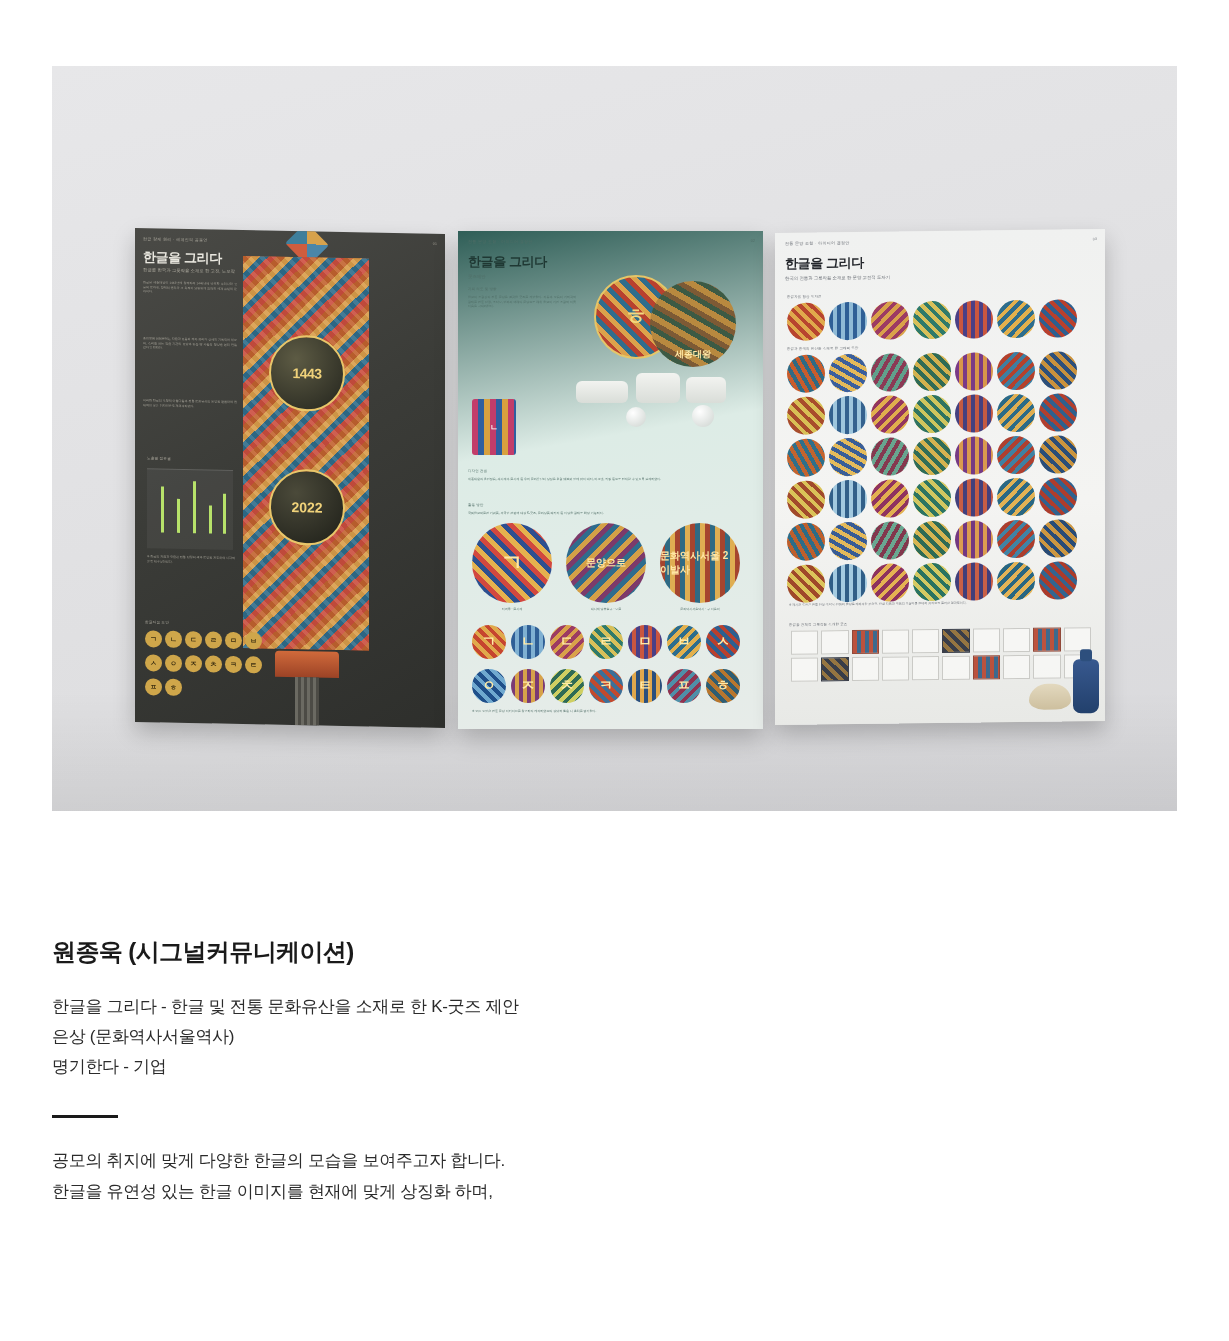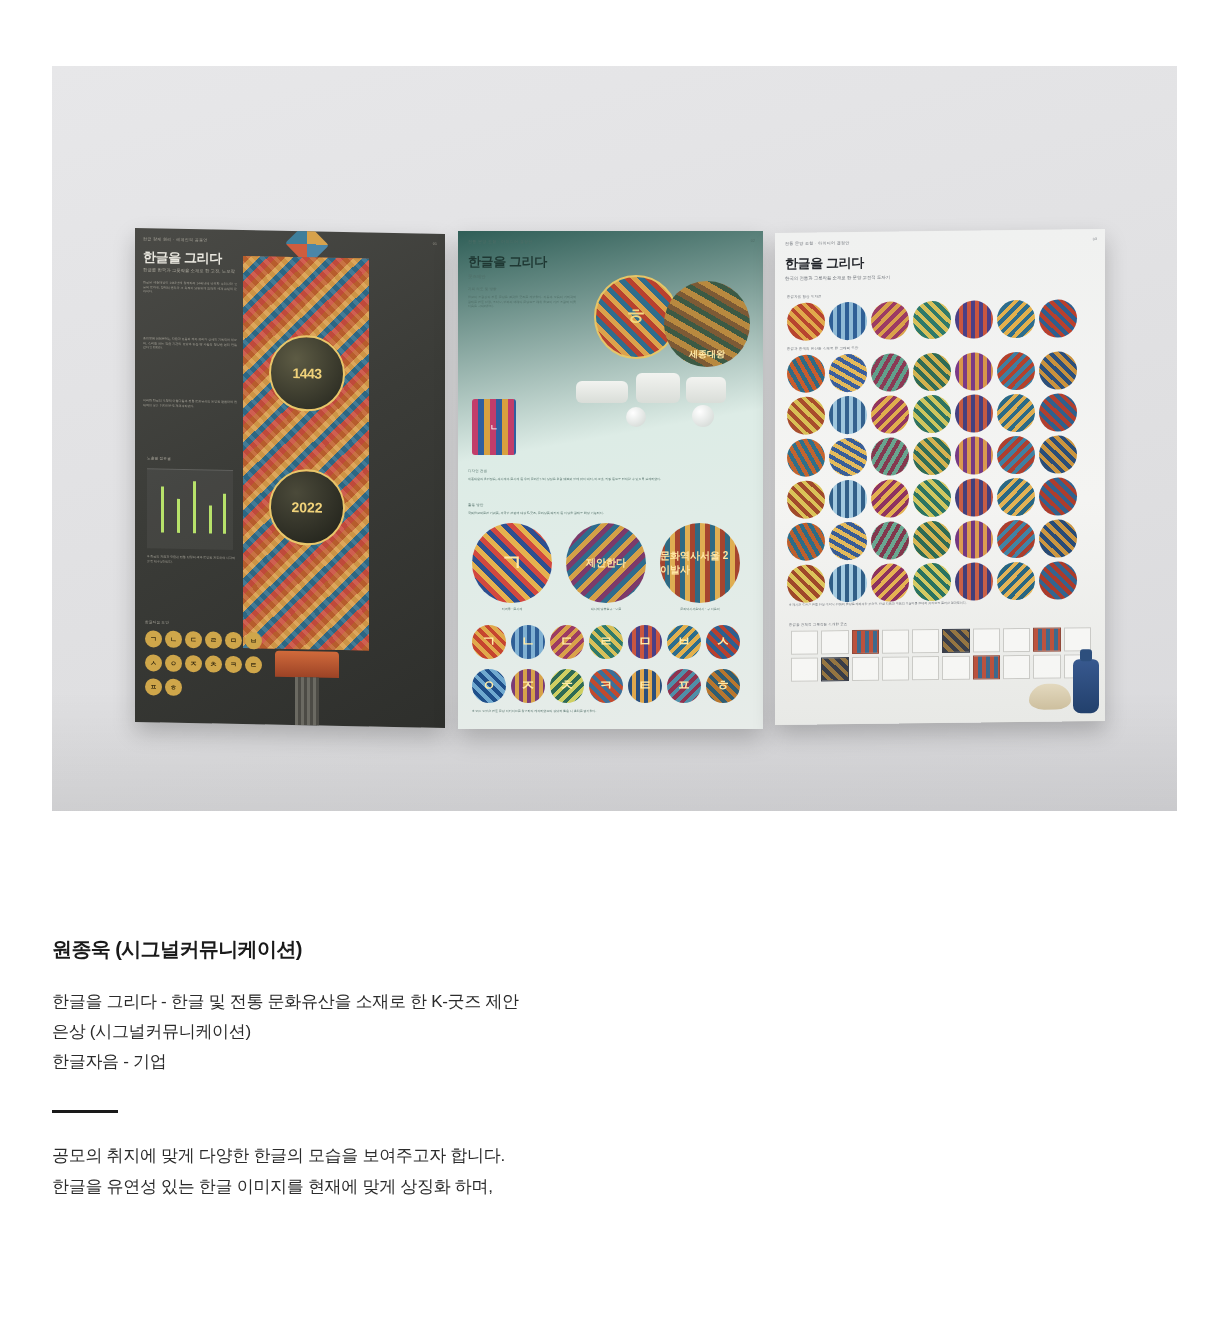--- a/index.html
+++ b/index.html
@@ -181,21 +181,21 @@
     position: absolute;
     left: 136px; top: 44px; width: 84px; height: 84px;
     border-radius: 50%;
     background: repeating-linear-gradient(45deg, #b8412f 0 5px, #dca24b 5px 10px, #2f6d8c 10px 15px);
     border: 2px solid #e5c668;
     display: flex; align-items: center; justify-content: center;
     color: #f4d97f; font-weight: 700; font-size: 22px;
   }
   .mid-king {
     position: absolute;
-    left: 206px; top: 50px; width: 86px; height: 86px;
+    left: 192px; top: 50px; width: 86px; height: 86px;
     border-radius: 50%;
     background: repeating-linear-gradient(30deg, #3c5a44 0 5px, #7d5a35 5px 10px, #b8893f 10px 16px);
     display: flex; align-items: flex-end; justify-content: center;
     color: #ffe9a6; font-weight: 700; font-size: 9px; padding-bottom: 6px;
   }
   .mid-pod {
     position: absolute;
     border-radius: 6px;
     background: linear-gradient(#f2f3f0, #d9ddd8);
   }
@@ -270,21 +270,21 @@
   }
 
   
   .caption {
     position: absolute;
     left: 52px;
     top: 936px;
     width: 900px;
   }
   .author {
-    font-size: 20px;
+    font-size: 24px;
     font-weight: 700;
     color: #1a1a1a;
     letter-spacing: -.6px;
     margin: 0 0 24px 0;
   }
   .meta-line {
     font-size: 17px;
     color: #2b2b2b;
     line-height: 1.75;
     letter-spacing: -.3px;
@@ -379,21 +379,21 @@
         <div class="mid-ball" style="left:168px; top:176px; width:20px; height:20px;"></div>
         <div class="mid-ball" style="left:234px; top:174px; width:22px; height:22px;"></div>
         <div class="mid-card">ㄴ</div>
 
         <div class="bd-code mid-dim" style="left:10px; top:238px; font-size:3.4px;">디자인 컨셉</div>
         <div class="bd-para mid-dim" style="left:10px; top:246px; width:284px;">세종대왕과 훈민정음, 해시계와 물시계 등 우리 문화유산의 상징을 원형 엠블럼 안에 담아 배지, 마그넷, 키링 등으로 전개할 수 있도록 설계하였다.</div>
         <div class="bd-code mid-dim" style="left:10px; top:272px; font-size:3.4px;">활용 방안</div>
         <div class="bd-para mid-dim" style="left:10px; top:280px; width:284px;">국립한글박물관 기념품, 외국인 관광객 대상 K-굿즈, 문화상품 패키지 등 다양한 형태로 확장 가능하다.</div>
 
         <div class="mid-big3 b3-a">ㄱ</div>
-        <div class="mid-big3 b3-b">제안한다</div>
+        <div class="mid-big3 b3-b">문양으로</div>
         <div class="mid-big3 b3-c">문화역사서울
 2 이발사</div>
         <div class="bd-para mid-dim" style="left:14px; top:376px; width:80px; text-align:center;">자격루 · 물시계</div>
         <div class="bd-para mid-dim" style="left:108px; top:376px; width:80px; text-align:center;">해시계 앙부일구 · 보물</div>
         <div class="bd-para mid-dim" style="left:202px; top:376px; width:80px; text-align:center;">문화역사서울역사 · 구 서울역</div>
 
         <div class="jamo-row" style="left:14px; top:394px; gap:5px;">
           <span class="jamo jamo-mid" style="background:repeating-linear-gradient(45deg,#c6452f 0 4px,#e0a94c 4px 8px);">ㄱ</span>
           <span class="jamo jamo-mid" style="background:repeating-linear-gradient(90deg,#2f5f96 0 4px,#7fb0d2 4px 8px);">ㄴ</span>
           <span class="jamo jamo-mid" style="background:repeating-linear-gradient(135deg,#9c3b63 0 4px,#d9a14a 4px 8px);">ㄷ</span>
@@ -510,22 +510,22 @@
 
         <div class="teapot"></div>
         <div class="bottle"></div>
       </div>
     </div>
   </figure>
 
   <section class="caption">
     <h2 class="author">원종욱 (시그널커뮤니케이션)</h2>
     <div class="meta-line">한글을 그리다 - 한글 및 전통 문화유산을 소재로 한 K-굿즈 제안</div>
-    <div class="meta-line">은상 (시그널커뮤니케이션)</div>
-    <div class="meta-line">한글자음 - 기업</div>
+    <div class="meta-line">은상 (문화역사서울역사)</div>
+    <div class="meta-line">명기한다 - 기업</div>
 
     <div class="rule"></div>
 
     <div class="desc-line">공모의 취지에 맞게 다양한 한글의 모습을 보여주고자 합니다.</div>
     <div class="desc-line">한글을 유연성 있는 한글 이미지를 현재에 맞게 상징화 하며,</div>
   </section>
 
 </div>
 
 </body></html>

